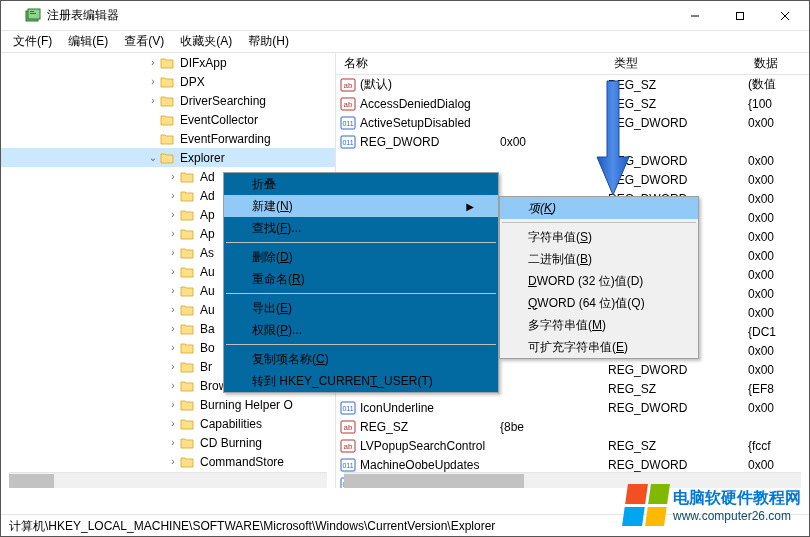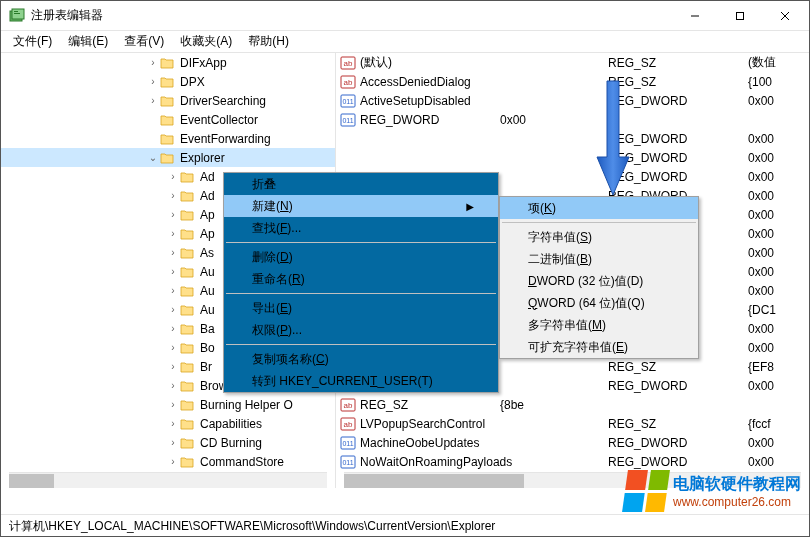--- a/index.html
+++ b/index.html
@@ -1,17 +1,17 @@
 <!DOCTYPE html>
 <html><head>
 <meta charset="utf-8">
 <style>
 * { margin: 0; padding: 0; box-sizing: border-box; }
 body { font-family: "Microsoft YaHei", "Segoe UI", sans-serif; font-size: 12px; color: #000; background: #fff; overflow: hidden; width: 810px; height: 537px; position: relative; border: 1px solid #555; }
-.titlebar { height: 30px; display: flex; align-items: center; padding: 0 2px 0 8px; border-bottom: 1px solid #e5e5e5; }
+.titlebar { height: 30px; display: flex; align-items: center; padding: 0 2px 0 24px; border-bottom: 1px solid #e5e5e5; }
 .titlebar .app-icon { width: 16px; height: 16px; margin-right: 6px; display:flex; align-items:center; justify-content:center; }
 .titlebar .title { flex: 1; font-size: 12px; }
 .win-controls { display: flex; }
 .win-btn { width: 45px; height: 29px; display: flex; align-items: center; justify-content: center; font-size: 14px; font-family: "Segoe MDL2 Assets", sans-serif; }
 .win-btn svg { width:10px; height:10px; }
 .menubar { height: 22px; display: flex; align-items: center; padding: 0 4px; border-bottom: 1px solid #e5e5e5; }
 .menubar span { padding: 2px 8px; font-size: 12px; }
 .main { display: flex; height: 435px; position: relative; }
 .tree-panel { width: 335px; overflow: hidden; position: relative; border-right: 1px solid #e5e5e5; background:#fff; }
 .tree-content { padding-top: 0; }
@@ -37,30 +37,30 @@
 .hscroll-thumb { position:absolute; height:14px; top:1px; background:#c2c2c2; }
 .statusbar { position:absolute; bottom:0; left:0; right:0; height: 22px; padding: 3px 8px; font-size: 12px; background:#fff; border-top:1px solid #e5e5e5; }
 
 .context-menu { position: absolute; background: #0369a1; border: 1px solid #a0a0a0; box-shadow: 2px 2px 3px rgba(0,0,0,0.25); font-size: 12px; z-index: 50; }
 .context-menu .item { padding: 4px 24px 4px 28px; display: flex; align-items: center; justify-content: space-between; white-space: nowrap; height: 22px; }
 .context-menu .item.highlight { background: #91c9f7; }
 .context-menu .sep { height: 1px; background: #c0c0c0; margin: 3px 2px; }
 .context-menu .arrow { font-size: 10px; margin-left: 20px; }
 .sub-menu { position: absolute; background: #f0f0f0; border: 1px solid #a0a0a0; box-shadow: 2px 2px 3px rgba(0,0,0,0.25); font-size: 12px; z-index: 51; }
 .sub-menu .item { padding: 4px 24px 4px 28px; white-space: nowrap; height: 22px; display:flex; align-items:center; }
-.sub-menu .item.highlight { background: #91c9f7; }
+.sub-menu .item.highlight { background: #91c9f7; font-style: italic; }
 .sub-menu .sep { height: 1px; background: #c0c0c0; margin: 3px 2px; }
 
 .annot-arrow { position: absolute; z-index: 40; }
 
-.watermark { position: absolute; right: 8px; bottom: 24px; display: flex; align-items: center; z-index: 60; }
+.watermark { position: absolute; right: 8px; bottom: 10px; display: flex; align-items: center; z-index: 60; }
 .win-logo { width: 42px; height: 42px; display: grid; grid-template-columns: 1fr 1fr; grid-template-rows: 1fr 1fr; gap: 3px; transform: skewX(-8deg); margin-right: 6px; }
 .win-logo div { width: 100%; height: 100%; }
 .wm-text1 { font-size: 16px; font-weight: bold; color: #0078d7; }
-.wm-text2 { font-size: 12px; color: #c2410c; }
+.wm-text2 { font-size: 12px; color: #0c4a6e; }
 u { text-decoration: underline; }
 </style>
 </head>
 <body>
 
 <div class="titlebar">
   <span class="app-icon">
     <svg width="16" height="16" viewBox="0 0 16 16">
         <rect x="1" y="3" width="12" height="10" fill="#6bb36b" stroke="#2a7a2a"></rect>
         <rect x="3" y="1" width="12" height="10" fill="#8fd28f" stroke="#2a7a2a"></rect>
@@ -308,20 +308,25 @@
           <span>CommonPlaces</span>
         </div>
       </div>
     <div class="hscroll">
       <div class="hscroll-track">
           <div class="hscroll-thumb" style="left:0; width:45px;"></div>
         </div>
     </div>
   </div>
   <div class="list-panel">
+    <div class="list-header">
+      <div class="col-name">名称</div>
+      <div class="col-type">类型</div>
+      <div class="col-data">数据</div>
+    </div>
     <div class="list-rows" id="list-rows">
         <div class="list-row">
           <span class="reg-icon">
             <svg width="16" height="16" viewBox="0 0 16 16">
               <rect x="1" y="2" width="14" height="12" rx="1" fill="#fff" stroke="#b33"></rect>
               <text x="8" y="11" text-anchor="middle" font-size="8" fill="#b33" font-family="sans-serif">ab</text>
             </svg>
           </span>
           <span class="name-cell">(默认)</span>
           <span class="type-cell">REG_SZ</span>

